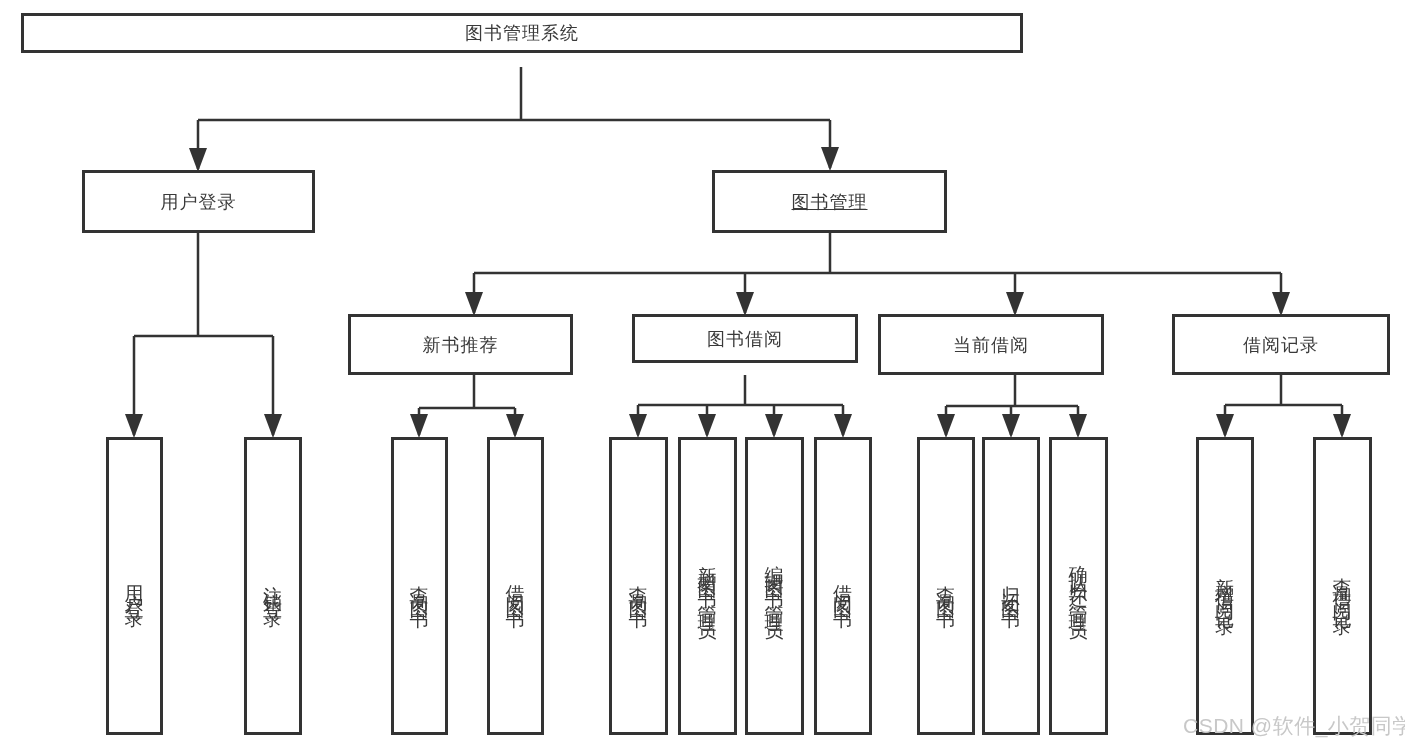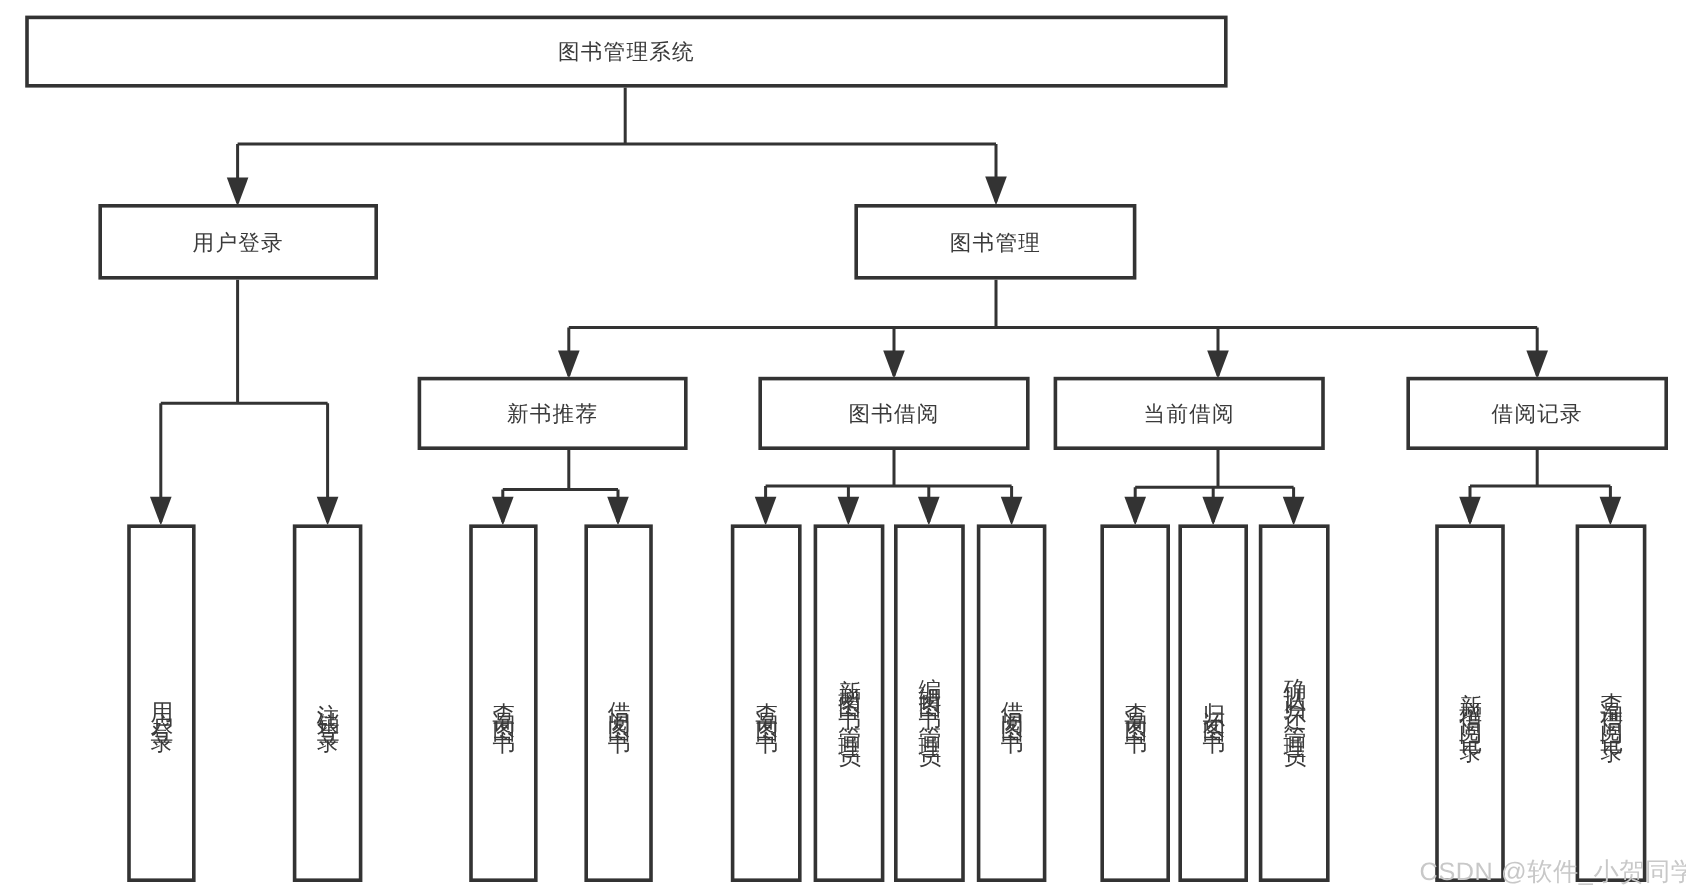--- a/index.html
+++ b/index.html
@@ -40,27 +40,27 @@
   .node.col .vtext {
     writing-mode: vertical-rl;
     text-orientation: mixed;
     font-size: 19px;
     letter-spacing: 8px;
     line-height: 1;
     color: #3a3a3a;
     white-space: nowrap;
   }
   
-  .n-root   { left: 21px;  top: 13px;  width: 1002px; height: 60px; }
+  .n-root   { left: 21px;  top: 13px;  width: 1002px; height: 40px; }
   
   .n-login  { left: 82px;  top: 170px; width: 233px; height: 63px; }
-  .n-mgmt   { left: 712px; top: 170px; width: 235px; height: 63px; }
+  .n-mgmt   { left: 712px; top: 170px; width: 235px; height: 63px; text-decoration: underline; }
   
   .n-rec    { left: 348px;  top: 314px; width: 225px; height: 61px; }
-  .n-bor    { left: 632px;  top: 314px; width: 226px; height: 61px; }
+  .n-bor    { left: 632px;  top: 314px; width: 226px; height: 49px; }
   .n-cur    { left: 878px;  top: 314px; width: 226px; height: 61px; }
   .n-recd   { left: 1172px; top: 314px; width: 218px; height: 61px; }
   
   .col      { top: 437px; height: 298px; }
   .n-ul1 { left: 106px;  width: 57px; }
   .n-ul2 { left: 244px;  width: 58px; }
   .n-nr1 { left: 391px;  width: 57px; }
   .n-nr2 { left: 487px;  width: 57px; }
   .n-bb1 { left: 609px;  width: 59px; }
   .n-bb2 { left: 678px;  width: 59px; }

